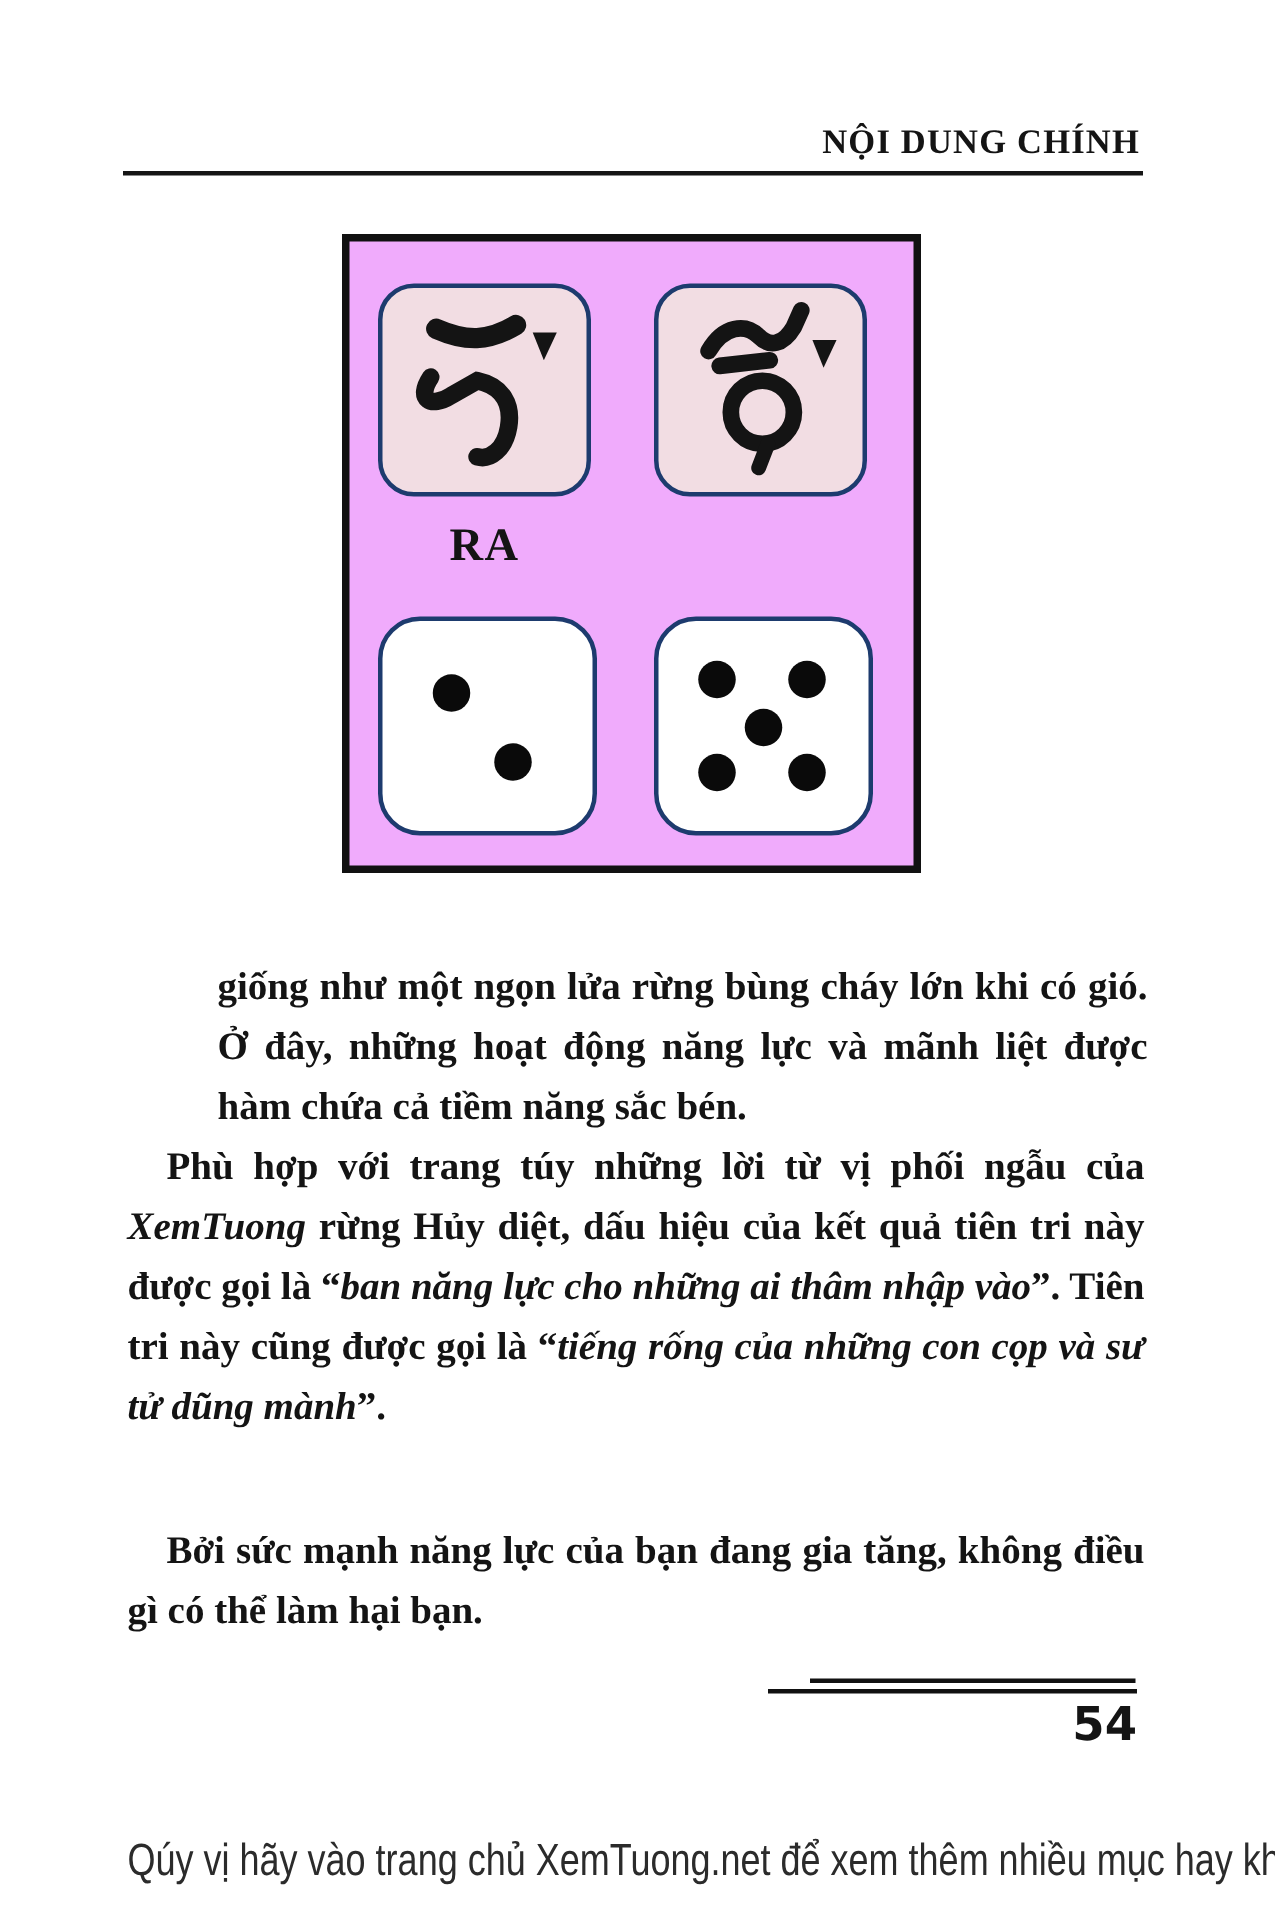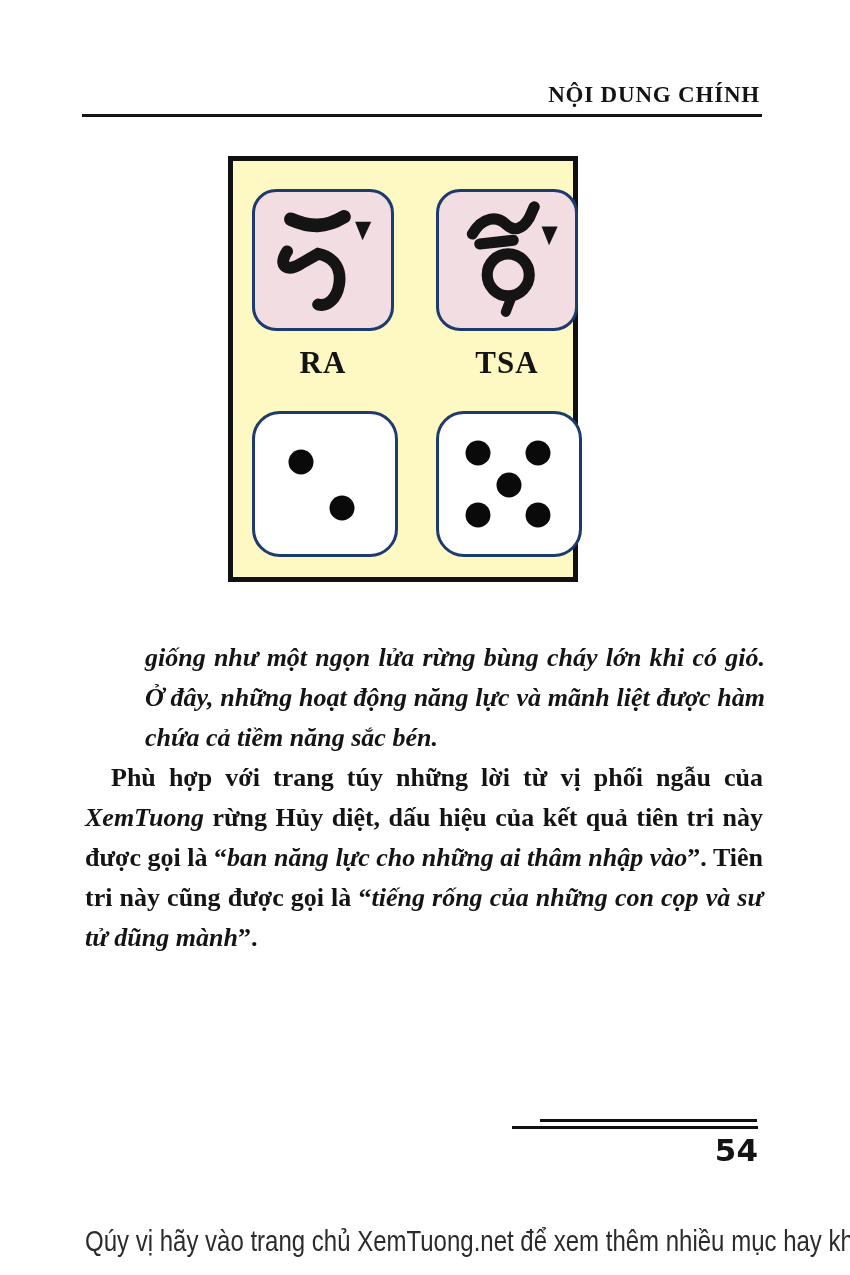--- a/index.html
+++ b/index.html
@@ -7,43 +7,43 @@
         font-family:"Liberation Serif", serif;color:#141414;overflow:hidden;}
 
   .abs{position:absolute;}
 
   
   .header-title{top:82px;right:90px;font-size:23px;font-weight:bold;
                 letter-spacing:0.8px;z-index:2;}
   .header-rule{left:82px;top:114px;width:680px;height:3px;background:#151515;z-index:2;}
 
   
-  .figure{left:228px;top:156px;width:350px;height:426px;border:5px solid #111;
-          background:#fef9c3;box-sizing:border-box;z-index:3;}
+  .figure{left:228px;top:156px;width:386px;height:426px;border:5px solid #111;
+          background:#f0abfc;box-sizing:border-box;z-index:3;}
   .tile{position:absolute;width:142px;height:142px;border:3px solid #1d3b6e;
         border-radius:24px;background:#f2dde3;box-sizing:border-box;}
   .tile-ra{left:19px;top:28px;}
   .tile-tsa{left:203px;top:28px;}
   .tile svg{position:absolute;left:0;top:0;width:100%;height:100%;}
   .syl-label{position:absolute;top:184px;width:142px;text-align:center;
              font-size:31px;font-weight:bold;letter-spacing:1px;}
   .syl-label.l1{left:19px;} .syl-label.l2{left:203px;}
   .die{position:absolute;width:146px;height:146px;border:3px solid #1d3b6e;
        border-radius:28px;background:#fff;box-sizing:border-box;}
   .die-1{left:19px;top:250px;} .die-2{left:203px;top:250px;}
   .pip{position:absolute;width:25px;height:25px;border-radius:50%;background:#0a0a0a;
        transform:translate(-50%,-50%);}
 
   
   .watermark{left:66px;top:578px;z-index:0;}
 
   
   .par{z-index:2;font-size:26px;line-height:40px;font-weight:bold;
        text-align:justify;}
-  .par-quote{left:145px;top:612px;width:620px;font-style:italic;}
+  .par-quote{left:145px;top:612px;width:620px;}
   .par-main{left:85px;top:732px;width:678px;text-indent:26px;}
   .par-main i{font-style:italic;}
   .section-heading{left:85px;top:938px;width:678px;font-size:27px;font-weight:bold;
                    letter-spacing:0.2px;z-index:2;}
   .par-family{left:85px;top:988px;width:678px;text-indent:26px;}
 
   
   .rule-top{left:540px;top:1119px;width:217px;height:3px;background:#111;z-index:2;}
   .rule-bottom{left:512px;top:1126px;width:246px;height:3px;background:#111;z-index:2;}
   .page-number{right:92px;top:1132px;font-size:31px;font-weight:bold;
@@ -75,38 +75,38 @@
       <svg viewBox="0 0 100 110">
         <path d="M22,34 C30,20 42,19 49,26 C55,32 62,31 68,21 L72,12" fill="none" stroke="#141414" stroke-width="9" stroke-linecap="round"></path>
         <path d="M28,42 L55,39" fill="none" stroke="#141414" stroke-width="9" stroke-linecap="round"></path>
         <circle cx="51" cy="67" r="17" fill="none" stroke="#141414" stroke-width="9"></circle>
         <path d="M54,84 L49,97" fill="none" stroke="#141414" stroke-width="8" stroke-linecap="round"></path>
         <polygon points="78,28 91,28 84,43" fill="#141414"></polygon>
       </svg>
     </div>
 
     <div class="syl-label l1">RA</div>
-    <div class="syl-label l2">TSA</div>
 
     <div class="die die-1">
         <div class="pip" style="left: 33%; top: 34%;"></div>
         <div class="pip" style="left: 62%; top: 67%;"></div>
       </div>
     <div class="die die-2">
         <div class="pip" style="left: 28%; top: 28%;"></div>
         <div class="pip" style="left: 71%; top: 28%;"></div>
         <div class="pip" style="left: 50%; top: 51%;"></div>
         <div class="pip" style="left: 28%; top: 72%;"></div>
         <div class="pip" style="left: 71%; top: 72%;"></div>
       </div>
   </div>
 
   <p class="abs par par-quote">giống như một ngọn lửa rừng bùng cháy lớn khi có gió. Ở đây, những hoạt động năng lực và mãnh liệt được hàm chứa cả tiềm năng sắc bén.</p>
 
   <p class="abs par par-main"><span>Phù hợp với trang túy những lời từ vị phối ngẫu của </span><i>XemTuong</i><span> rừng Hủy diệt, dấu hiệu của kết quả tiên tri này được gọi là “</span><i>ban năng lực cho những ai thâm nhập vào</i><span>”. Tiên tri này cũng được gọi là “</span><i>tiếng rống của những con cọp và sư tử dũng mành</i><span>”.</span></p>
 
+  <p class="abs par par-family">Bởi sức mạnh năng lực của bạn đang gia tăng, không điều gì có thể làm hại bạn.</p>
 
   <div class="abs rule-top"></div>
   <div class="abs rule-bottom"></div>
   <div class="abs page-number">54</div>
   <div class="abs footer">Qúy vị hãy vào trang chủ XemTuong.net để xem thêm nhiều mục hay khác</div>
 
 </div>
 
 </body></html>

